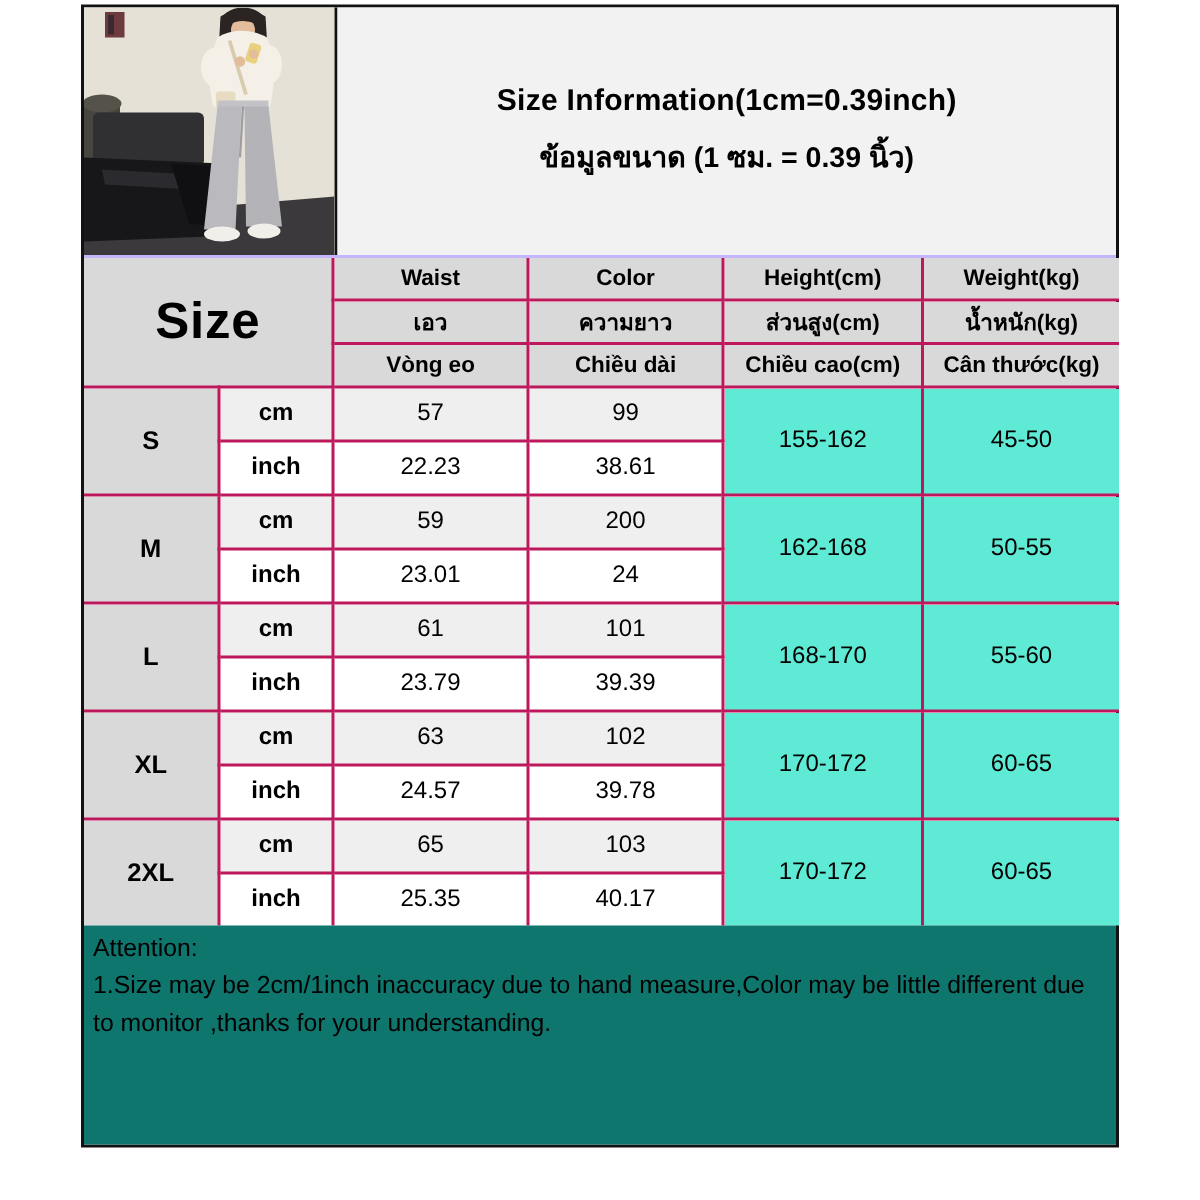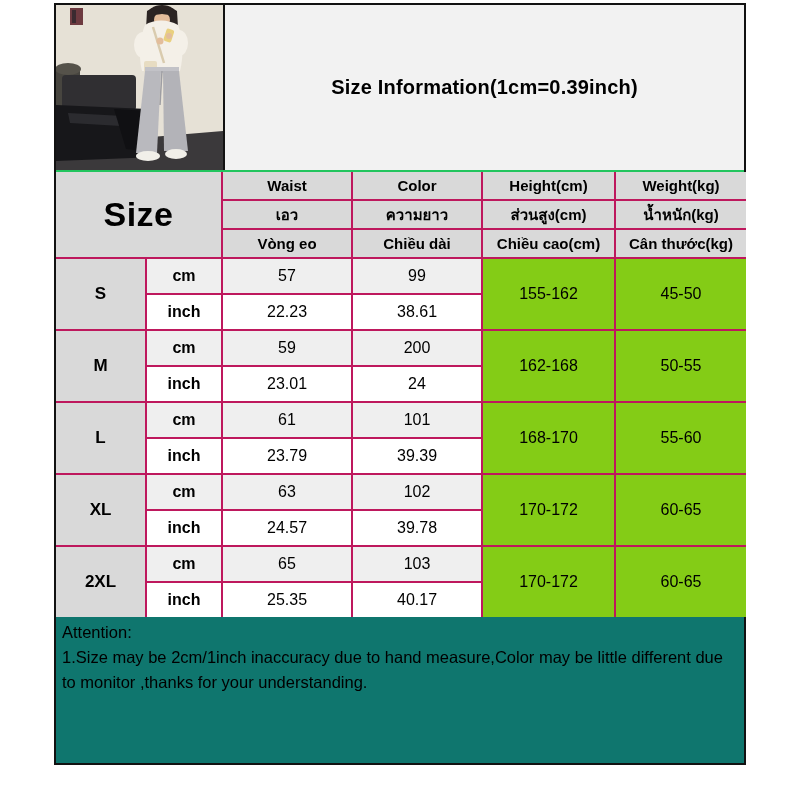--- a/index.html
+++ b/index.html
@@ -6,42 +6,42 @@
   body{
     width:800px;height:800px;background:#ffffff;position:relative;
     font-family:"Liberation Sans","DejaVu Sans",sans-serif;color:#000;
     -webkit-font-smoothing:antialiased;
   }
   .sheet{
     position:absolute;left:54px;top:3px;width:692px;box-sizing:border-box;
     border:2px solid #121212;background:#fff;
   }
   
-  .top-row{display:flex;height:165px;border-bottom:2px solid #22c55e;}
+  .top-row{display:flex;height:165px;border-bottom:2px solid #c4b5fd;}
   .photo-cell{flex:0 0 167px;width:167px;border-right:2px solid #121212;overflow:hidden;background:#e6e1d6;}
   .photo-cell svg{display:block;}
   .title-cell{
     flex:1;background:#f2f2f2;display:flex;flex-direction:column;
     justify-content:center;align-items:center;gap:10px;font-weight:bold;text-align:center;
   }
   .title-en{font-size:20px;letter-spacing:0.2px;}
   .title-th{font-size:19px;}
   .title-vi{font-size:20px;}
   
   table.size-table{width:100%;border-collapse:collapse;table-layout:fixed;border:hidden;}
   .size-table td{border:2px solid #be185d;text-align:center;vertical-align:middle;padding:0;overflow:hidden;}
   .size-table .hrow td{height:27px;}
   .size-table .drow td{height:34px;}
   .hd{background:#d9d9d9;font-weight:bold;font-size:15px;}
   .size-big{background:#d9d9d9;font-weight:bold;font-size:34px;letter-spacing:0.5px;}
   .size-label{background:#d9d9d9;font-weight:bold;font-size:17px;}
   .unit{font-weight:bold;font-size:16px;}
   .shade{background:#efefef;}
   .val{font-size:16px;font-weight:normal;}
-  .range{font-size:16px;font-weight:normal;background:#84cc16;}
+  .range{font-size:16px;font-weight:normal;background:#5eead4;}
   
   .attention{
     height:146px;box-sizing:border-box;padding:3px 8px 0 6px;
     font-size:16.5px;line-height:1.5;text-align:left;background:#0f766e;
   }
   .attention div{white-space:normal;}
 </style>
 </head>
 <body>
 
@@ -78,20 +78,21 @@
         <polygon points="89,66 105,66 101,148 80,148" fill="#b9b9be"></polygon>
         <polygon points="107,66 123,66 132,146 108,146" fill="#b3b3b8"></polygon>
         <line x1="106" y1="66" x2="104" y2="100" stroke="#9e9ea3" stroke-width="1.5"></line>
 
         <ellipse cx="92" cy="151" rx="12" ry="5" fill="#f1efe9"></ellipse>
         <ellipse cx="120" cy="149" rx="11" ry="5" fill="#f1efe9"></ellipse>
       </svg>
     </div>
     <div class="title-cell">
       <div class="title-en">Size Information(1cm=0.39inch)</div>
+      <div class="title-th">ข้อมูลขนาด (1 ซม. = 0.39 นิ้ว)</div>
     </div>
   </div>
 
   <table class="size-table">
     <colgroup>
       <col style="width:90px">
         <col style="width:76px">
         <col style="width:130px">
       <col style="width:130px">
         <col style="width:133px">

